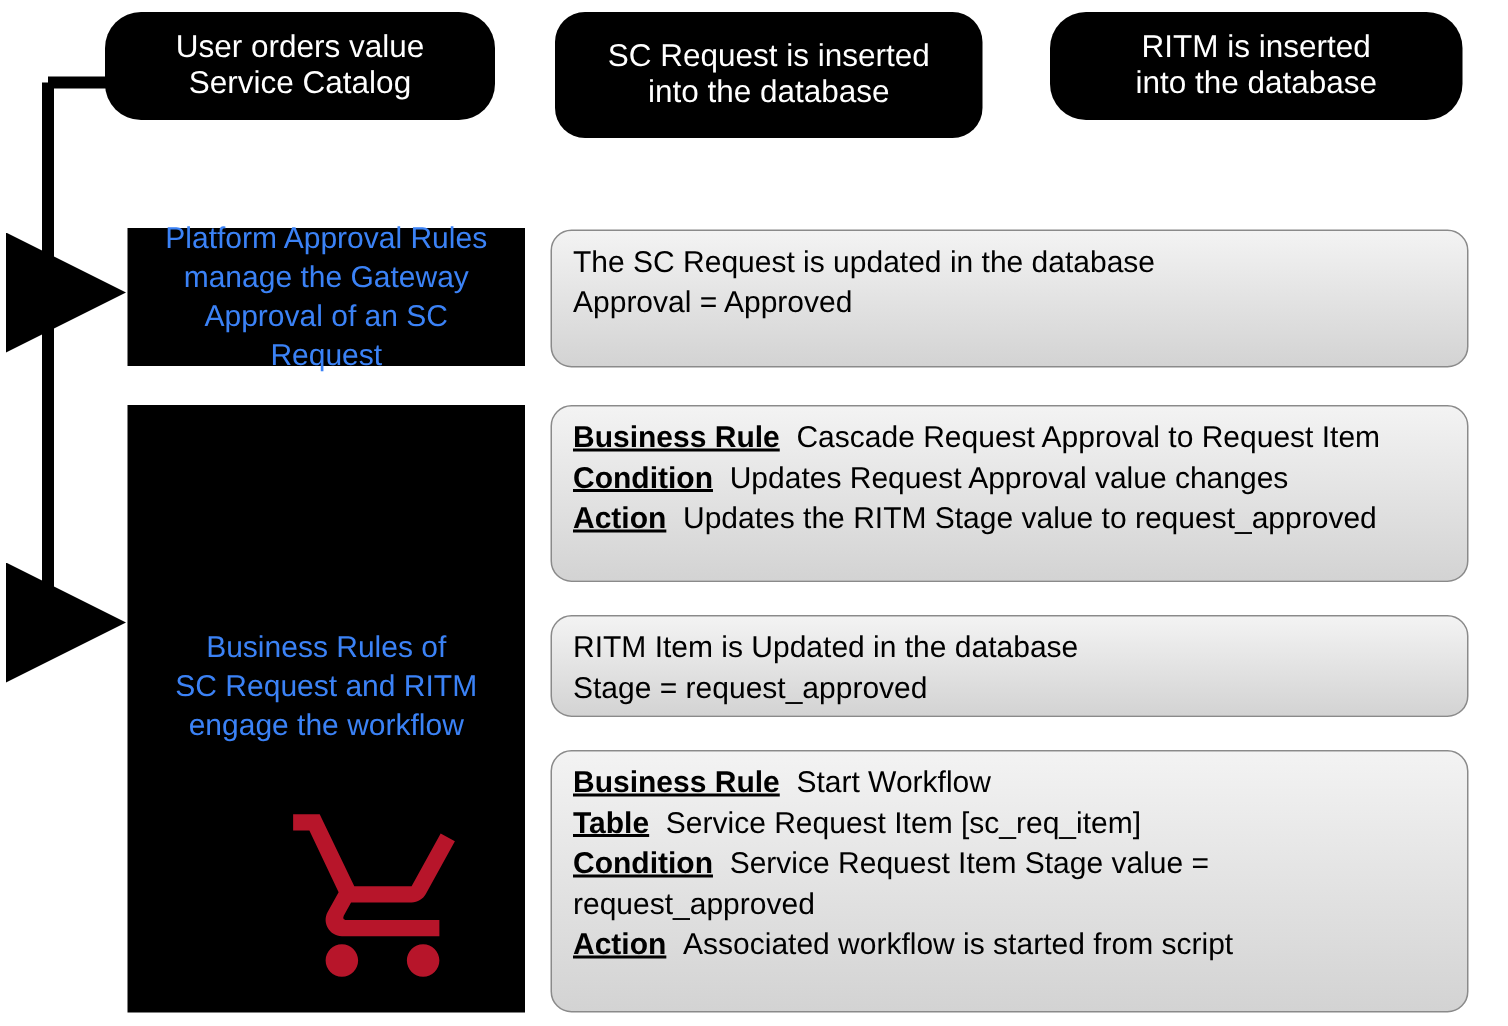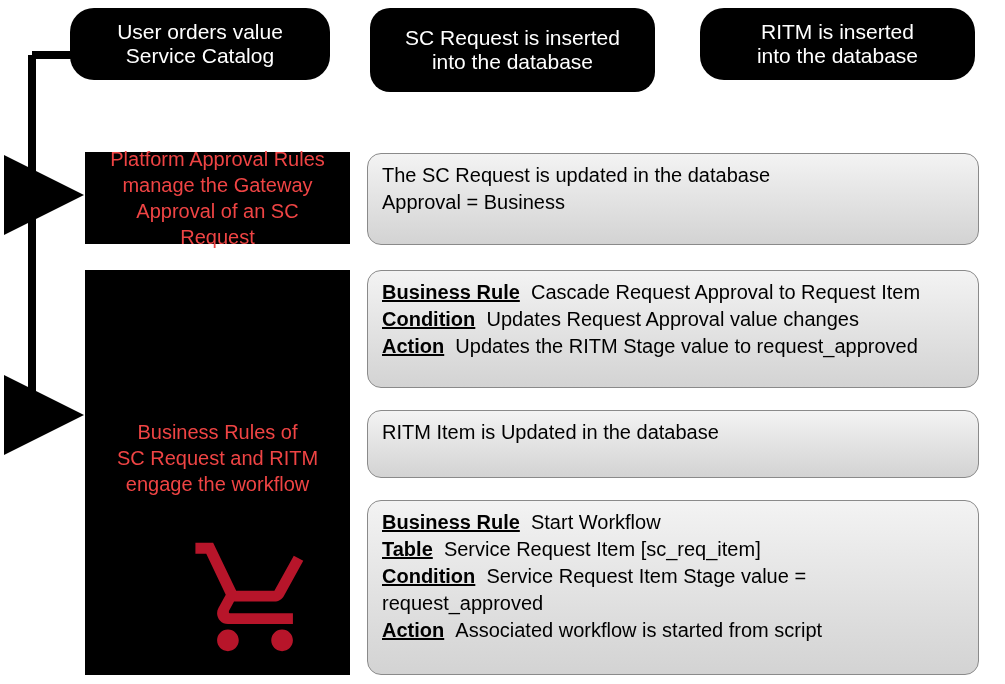--- a/index.html
+++ b/index.html
@@ -23,21 +23,21 @@
   }
   .pill-gray {
     background: linear-gradient(#efefef, #cfcfcf);
     color: #000;
     border: 1px solid #999;
     border-radius: 20px;
   }
   .blackbox {
     position: absolute;
     background: #000;
-    color: #ef4444;
+    color: #3b82f6;
     text-align: center;
     font-size: 20px;
     display: flex;
     flex-direction: column;
     align-items: center;
     justify-content: center;
     padding: 10px 14px;
     line-height: 1.3;
   }
   .panel {
@@ -98,31 +98,32 @@
 engage the workflow</span>
   <span class="cart-icon" style="left:105px; top:262px;">
     <svg width="130" height="130" viewBox="0 0 24 24" fill="currentColor">
       <path d="M7 18c-1.1 0-2 .9-2 2s.9 2 2 2 2-.9 2-2-.9-2-2-2zm10 0c-1.1 0-2 .9-2 2s.9 2 2 2 2-.9 2-2-.9-2-2-2zM7.2 14.6l.03-.12.9-1.63h7.45c.75 0 1.41-.41 1.75-1.03l3.58-6.49-1.75-.96-3.58 6.48H8.53L4.27 2H1v2h2l3.6 7.59-1.35 2.45C4.52 15.37 5.48 17 7 17h12v-2H7.42c-.14 0-.25-.11-.25-.25l.03-.15z"></path>
     </svg>
   </span>
 </div>
 
 <div class="panel" style="left:367px; top:153px; width:612px; height:92px;">
   <span class="line">The SC Request is updated in the database</span>
-  <span class="line">Approval = Business</span>
+  <span class="line">Approval = Approved</span>
 </div>
 
 <div class="panel kv" style="left:367px; top:270px; width:612px; height:118px;">
   <span class="line"><span class="k">Business Rule</span>&nbsp;&nbsp;<span class="v">Cascade Request Approval to Request Item</span></span>
   <span class="line"><span class="k">Condition</span>&nbsp;&nbsp;<span class="v">Updates Request Approval value changes</span></span>
   <span class="line"><span class="k">Action</span>&nbsp;&nbsp;<span class="v">Updates the RITM Stage value to request_approved</span></span>
 </div>
 
 <div class="panel" style="left:367px; top:410px; width:612px; height:68px;">
   <span class="line">RITM Item is Updated in the database</span>
+  <span class="line">Stage = request_approved</span>
 </div>
 
 <div class="panel kv" style="left:367px; top:500px; width:612px; height:175px;">
   <span class="line"><span class="k">Business Rule</span>&nbsp;&nbsp;<span class="v">Start Workflow</span></span>
   <span class="line"><span class="k">Table</span>&nbsp;&nbsp;<span class="v">Service Request Item [sc_req_item]</span></span>
   <span class="line"><span class="k">Condition</span>&nbsp;&nbsp;<span class="v" style="white-space:pre-line;">Service Request Item Stage value =
  request_approved</span></span>
   <span class="line"><span class="k">Action</span>&nbsp;&nbsp;<span class="v">Associated workflow is started from script</span></span>
 </div>
 

